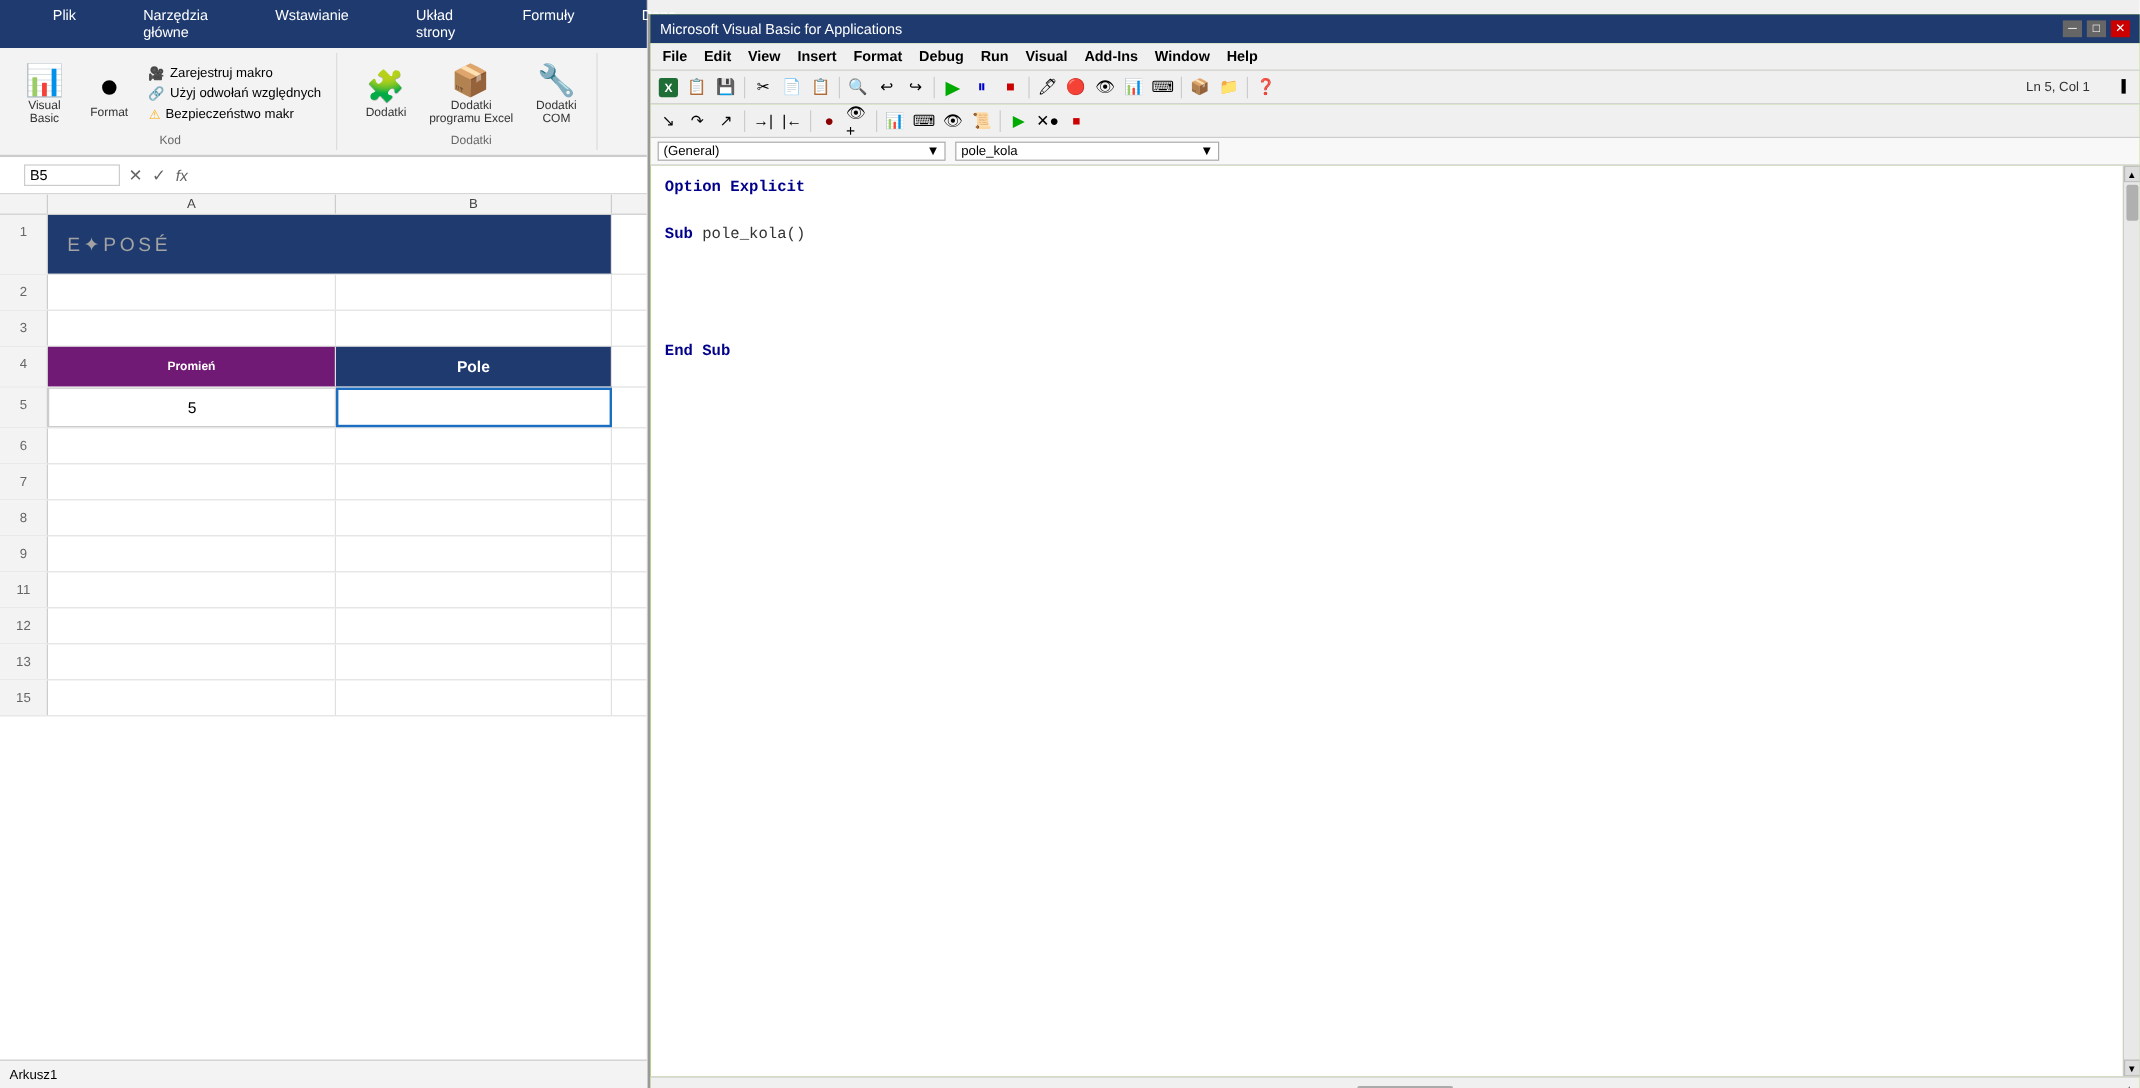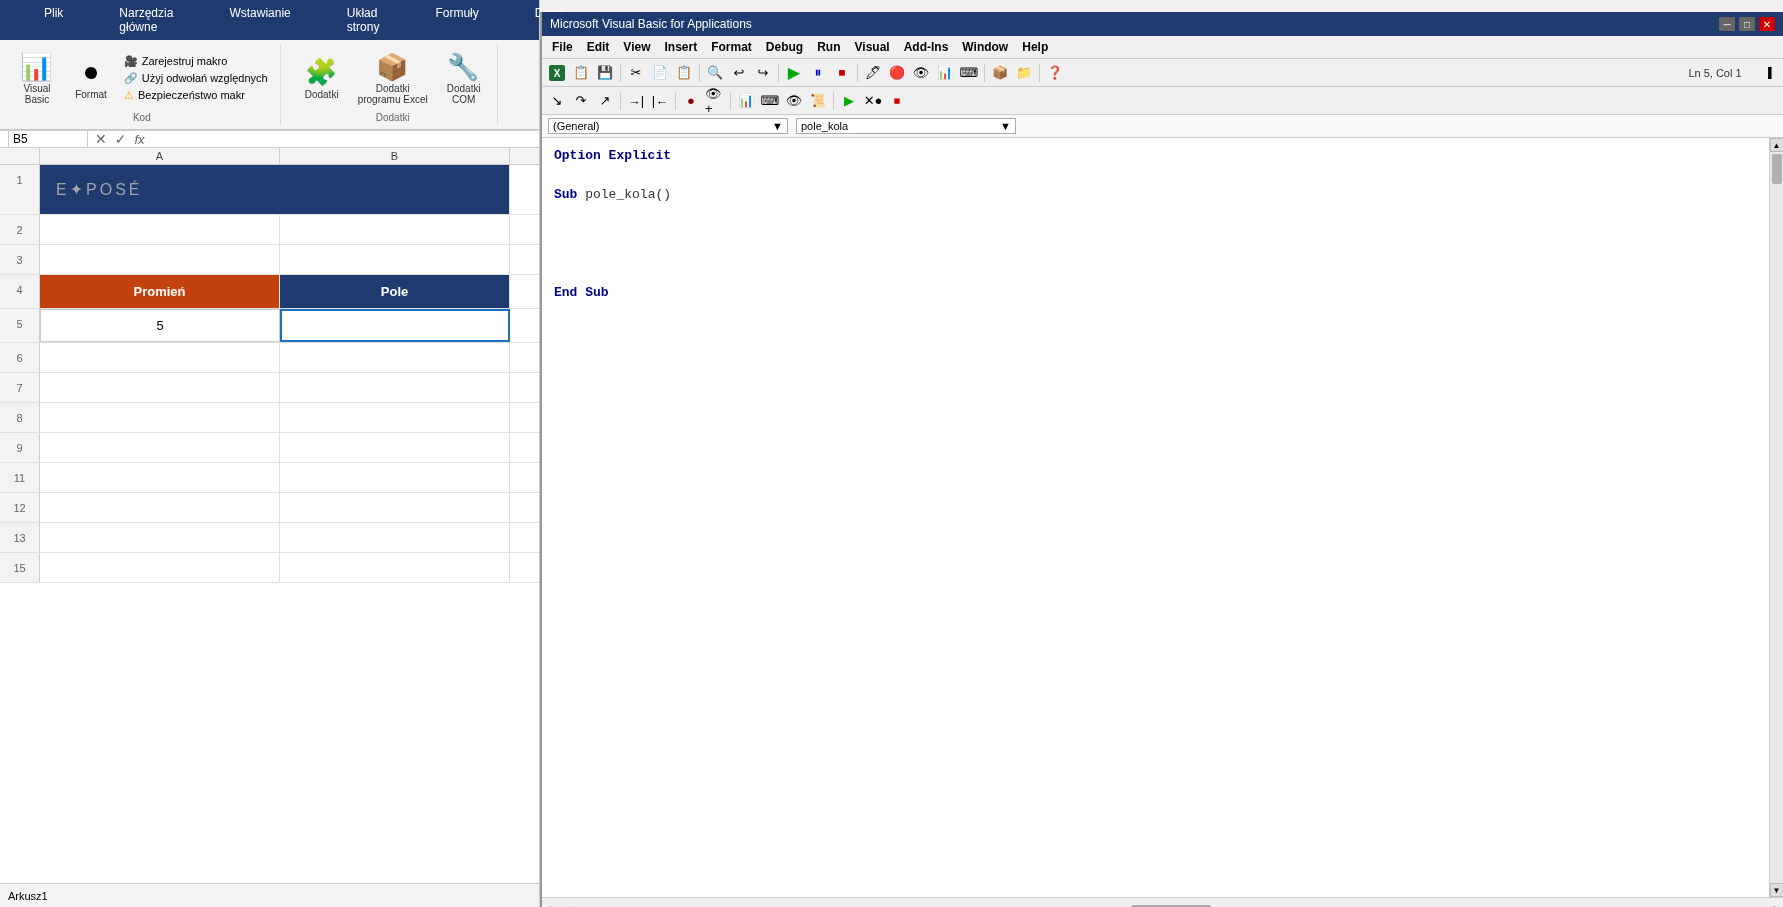--- a/index.html
+++ b/index.html
@@ -13,21 +13,21 @@
     .ribbon-group { display: flex; flex-direction: column; align-items: center; padding: 2px 8px; border-right: 1px solid #ddd; }
     .ribbon-group-title { font-size: 10px; color: #666; margin-top: 2px; }
     .ribbon-group-items { display: flex; gap: 4px; align-items: center; }
     .ribbon-big-btn { display: flex; flex-direction: column; align-items: center; padding: 4px 6px; cursor: pointer; border: 1px solid transparent; min-width: 50px; }
     .ribbon-big-btn .icon-box { width: 32px; height: 32px; display: flex; align-items: center; justify-content: center; font-size: 20px; }
     .ribbon-big-btn .btn-label { font-size: 10px; text-align: center; color: #333; }
     .ribbon-small-items { display: flex; flex-direction: column; gap: 2px; }
     .ribbon-small-btn { display: flex; align-items: center; gap: 4px; padding: 1px 4px; cursor: pointer; font-size: 11px; }
 
     
-    .formula-bar { display: flex; align-items: center; border-bottom: 1px solid #ccc; padding: 2px 8px; background: #fff; height: 17px; }
+    .formula-bar { display: flex; align-items: center; border-bottom: 1px solid #ccc; padding: 2px 20px; background: #fff; height: 31px; }
     .cell-ref-box { width: 80px; border: 1px solid #ccc; padding: 1px 4px; font-size: 12px; margin-right: 4px; }
     .formula-bar-dividers { display: flex; gap: 2px; align-items: center; margin-right: 4px; }
     .formula-bar-icon { font-size: 14px; color: #666; cursor: pointer; padding: 0 3px; }
     .formula-input { flex: 1; border: none; outline: none; font-size: 12px; }
 
     
     .spreadsheet { flex: 1; overflow: hidden; display: flex; flex-direction: column; }
     .col-headers { display: flex; border-bottom: 1px solid #ccc; background: #f3f3f3; }
     .row-header-spacer { width: 40px; min-width: 40px; border-right: 1px solid #ccc; }
     .col-header { border-right: 1px solid #ccc; text-align: center; font-size: 11px; color: #444; padding: 2px 0; background: #f3f3f3; }
@@ -38,21 +38,21 @@
     .sheet-row { display: flex; border-bottom: 1px solid #e0e0e0; height: 30px; }
     .row-num { width: 40px; min-width: 40px; text-align: center; font-size: 11px; color: #666; border-right: 1px solid #ccc; background: #f3f3f3; line-height: 30px; }
     .cell { border-right: 1px solid #e0e0e0; display: flex; align-items: center; justify-content: center; font-size: 12px; overflow: hidden; }
     .cell-a { width: 240px; }
     .cell-b { width: 230px; }
 
     
     .logo-cell { background: #1e3a6e; color: white; font-size: 22px; font-weight: bold; letter-spacing: 2px; justify-content: center; }
 
     
-    .header-promien { background: #c2410c; color: white; font-weight: bold; font-size: 13px; }
+    .header-promien { background: #701a75; color: white; font-weight: bold; font-size: 10px; }
     .header-pole { background: #1e3a6e; color: white; font-weight: bold; font-size: 13px; }
 
     
     .data-cell { background: #fff; font-size: 13px; border: 1px solid #ccc; }
     .selected-cell { outline: 2px solid #1b6ec2; outline-offset: -2px; }
 
     
     .vba-window { position: absolute; left: 540px; top: 0; width: 1243px; height: 907px; background: #84cc16; display: flex; flex-direction: column; border-left: 2px solid #999; margin-top: 12px; }
 
     .vba-title-bar { background: #1e3a6e; color: white; display: flex; align-items: center; justify-content: space-between; padding: 3px 8px; height: 24px; }

